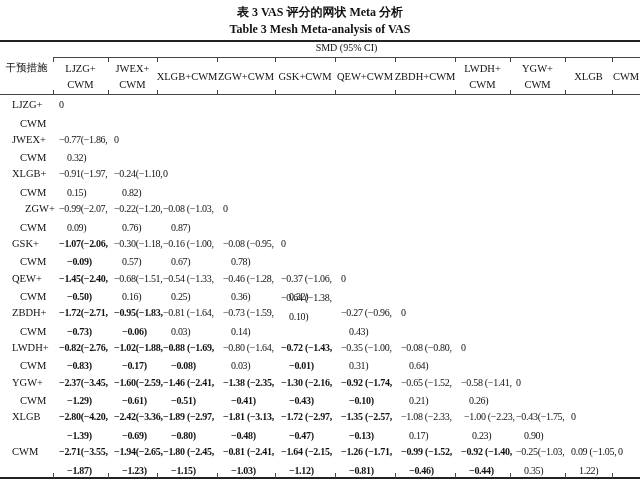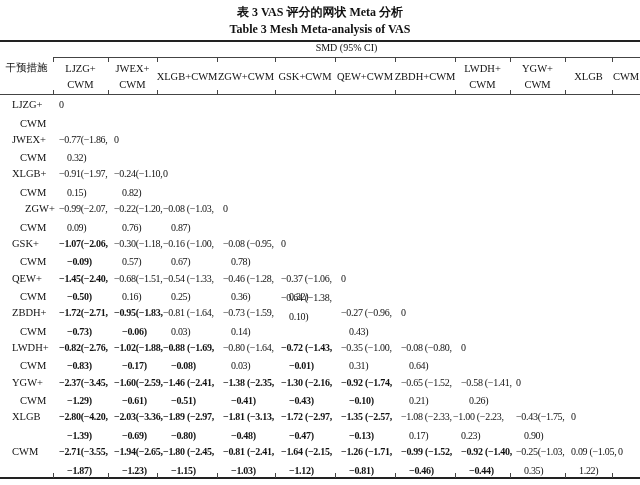--- a/index.html
+++ b/index.html
@@ -333,21 +333,21 @@
       <span style="display:block;">0</span>
     </div>
     <div class="rowhead" style="top:408.3px;">
       <span style="display:block;">XLGB</span>
     </div>
     <div class="cell b" style="top:408.3px;left:59px;">
       <span style="display:block;">−2.80(−4.20,</span>
       <span class="l2">−1.39)</span>
     </div>
     <div class="cell b" style="top:408.3px;left:114px;">
-      <span style="display:block;">−2.03(−3.36,</span>
+      <span style="display:block;">−2.42(−3.36,</span>
       <span class="l2">−0.69)</span>
     </div>
     <div class="cell b" style="top:408.3px;left:163px;">
       <span style="display:block;">−1.89 (−2.97,</span>
       <span class="l2">−0.80)</span>
     </div>
     <div class="cell b" style="top:408.3px;left:223px;">
       <span style="display:block;">−1.81 (−3.13,</span>
       <span class="l2">−0.48)</span>
     </div>
@@ -356,21 +356,21 @@
       <span class="l2">−0.47)</span>
     </div>
     <div class="cell b" style="top:408.3px;left:341px;">
       <span style="display:block;">−1.35 (−2.57,</span>
       <span class="l2">−0.13)</span>
     </div>
     <div class="cell" style="top:408.3px;left:401px;">
       <span style="display:block;">−1.08 (−2.33,</span>
       <span class="l2">0.17)</span>
     </div>
-    <div class="cell" style="top:408.3px;left:453px;">
+    <div class="cell" style="top:408.3px;left:464px;">
       <span style="display:block;">−1.00 (−2.23,</span>
       <span class="l2">0.23)</span>
     </div>
     <div class="cell" style="top:408.3px;left:516px;">
       <span style="display:block;">−0.43(−1.75,</span>
       <span class="l2">0.90)</span>
     </div>
     <div class="cell" style="top:408.3px;left:571px;">
       <span style="display:block;">0</span>
     </div>

